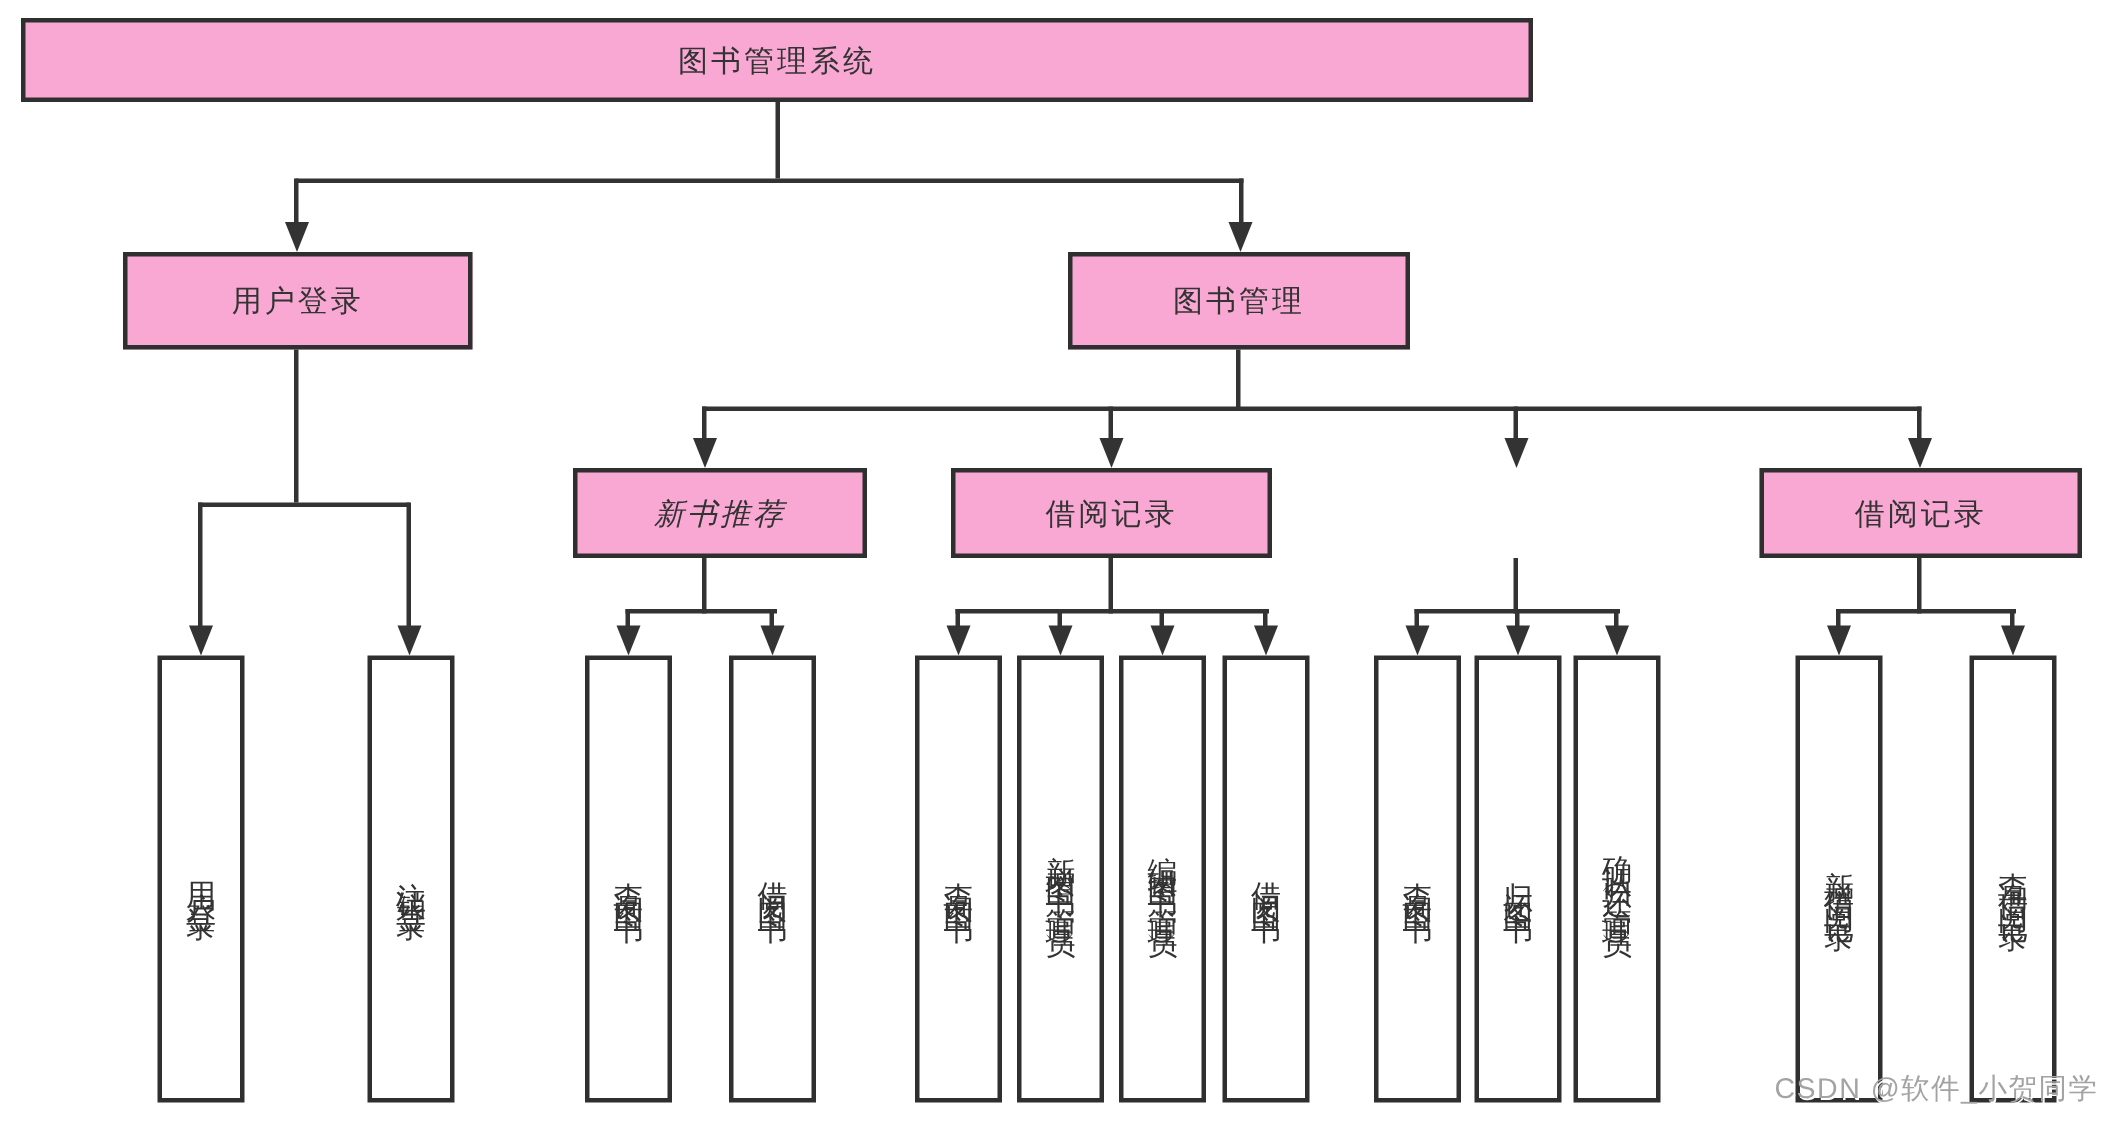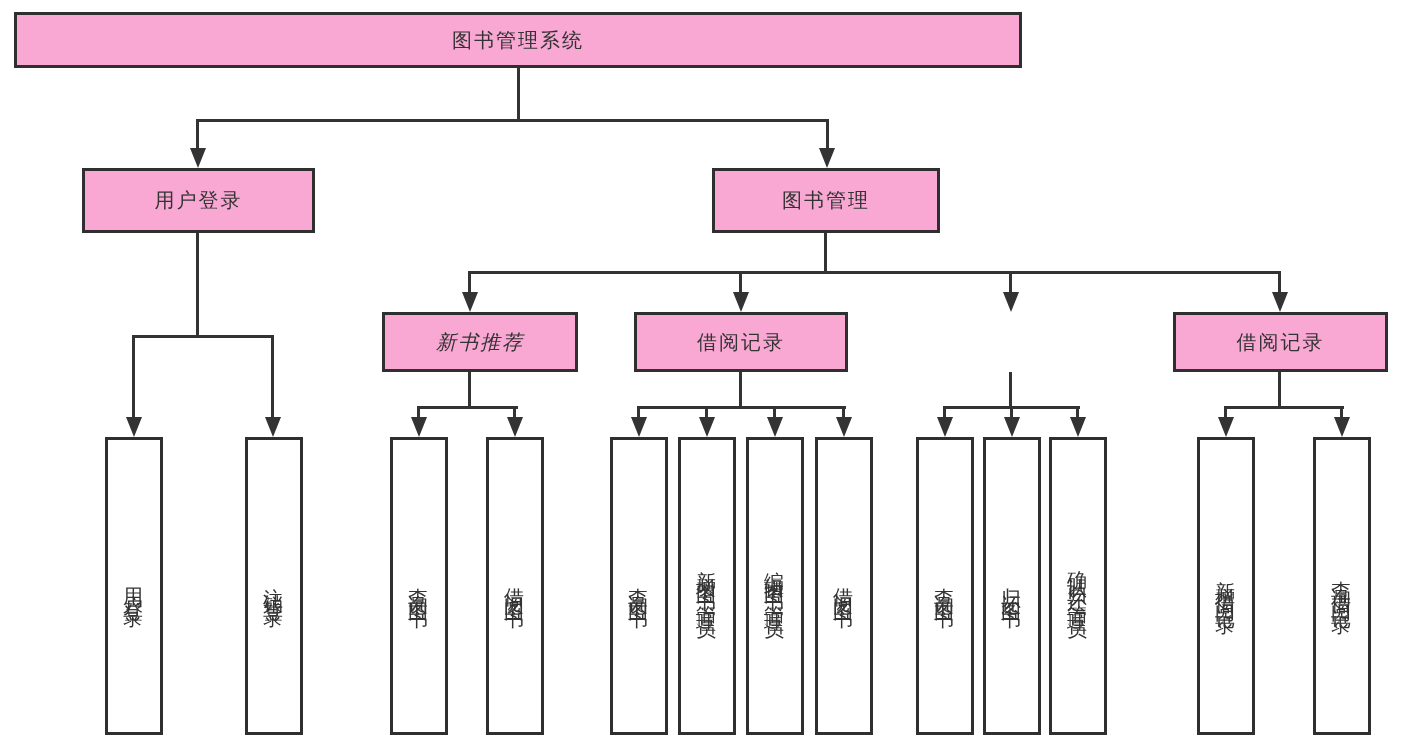--- a/index.html
+++ b/index.html
@@ -184,14 +184,15 @@
     <span>确认归还（管理员）</span>
   </div>
 
   <div class="leaf" style="left:1197px;">
     <span>新增借阅记录</span>
   </div>
   <div class="leaf" style="left:1313px;">
     <span>查询借阅记录</span>
   </div>
 
+  <div id="watermark">CSDN @软件_小贺同学</div>
 
 </div>
 
 </body></html>

